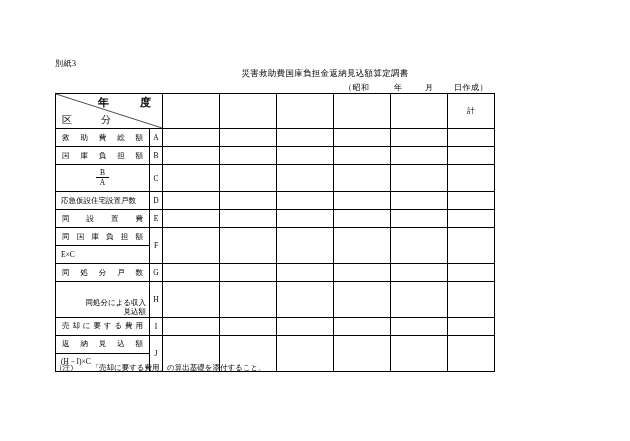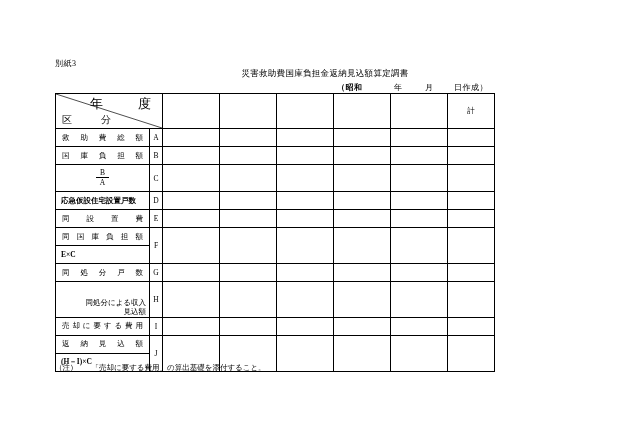--- a/index.html
+++ b/index.html
@@ -40,21 +40,21 @@
   .date-line {
     position: absolute;
     right: 58px;
     top: 82px;
     font-size: 8px;
     letter-spacing: 0.5px;
   }
   .date-line span {
     display: inline-block;
   }
-  .date-era { margin-right: 29px; font-weight: bold; }
+  .date-era { margin-right: 22px; }
   .date-year { margin-right: 20px; }
   .date-month { margin-right: 18px; }
 
   table.form {
     position: absolute;
     left: 55px;
     top: 93px;
     border-collapse: collapse;
     table-layout: fixed;
     font-size: 7.5px;
@@ -75,40 +75,41 @@
     display: block;
     padding: 0 3px;
     white-space: nowrap;
   }
   .lbl.spread {
     text-align: justify;
     text-align-last: justify;
     padding: 0 6px;
   }
   .lbl.center { text-align: center; }
-  .lbl.indent { padding-left: 5px; font-weight: bold; }
+  .lbl.indent { padding-left: 5px; }
 
   
   .hdr-cell {
     position: relative;
     height: 34px !important;
     padding: 0 !important;
   }
   .hdr-cell .diag {
     position: absolute;
     left: 0; top: 0;
     width: 100%;
     height: 100%;
   }
   .hdr-year {
     position: absolute;
     right: 8px;
     top: 1px;
-    font-size: 13px;
+    font-size: 11px;
     letter-spacing: 3px;
+    font-weight: bold;
   }
   .hdr-ku {
     position: absolute;
     left: 6px;
     bottom: 1px;
     font-size: 10px;
     letter-spacing: 3px;
   }
   .hdr-total {
     height: 34px !important;

